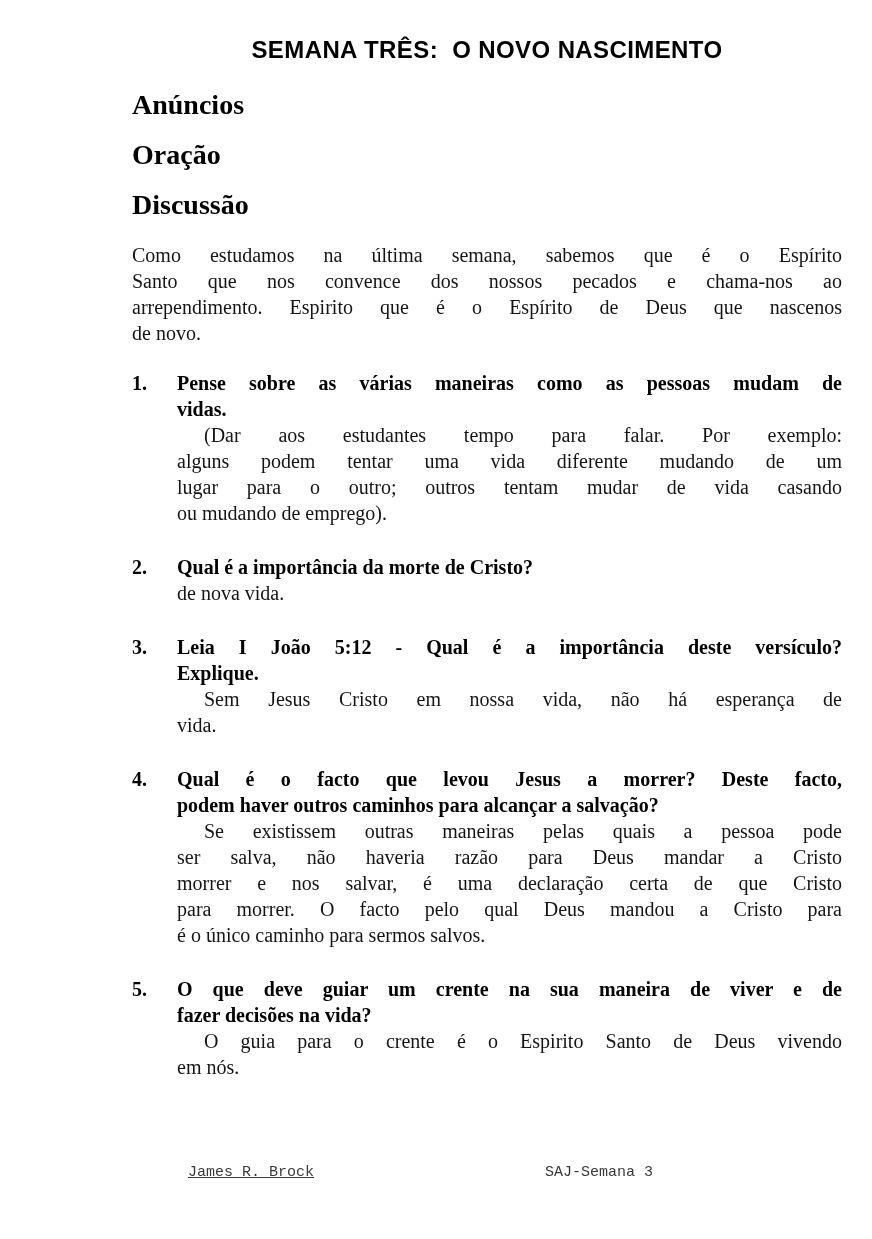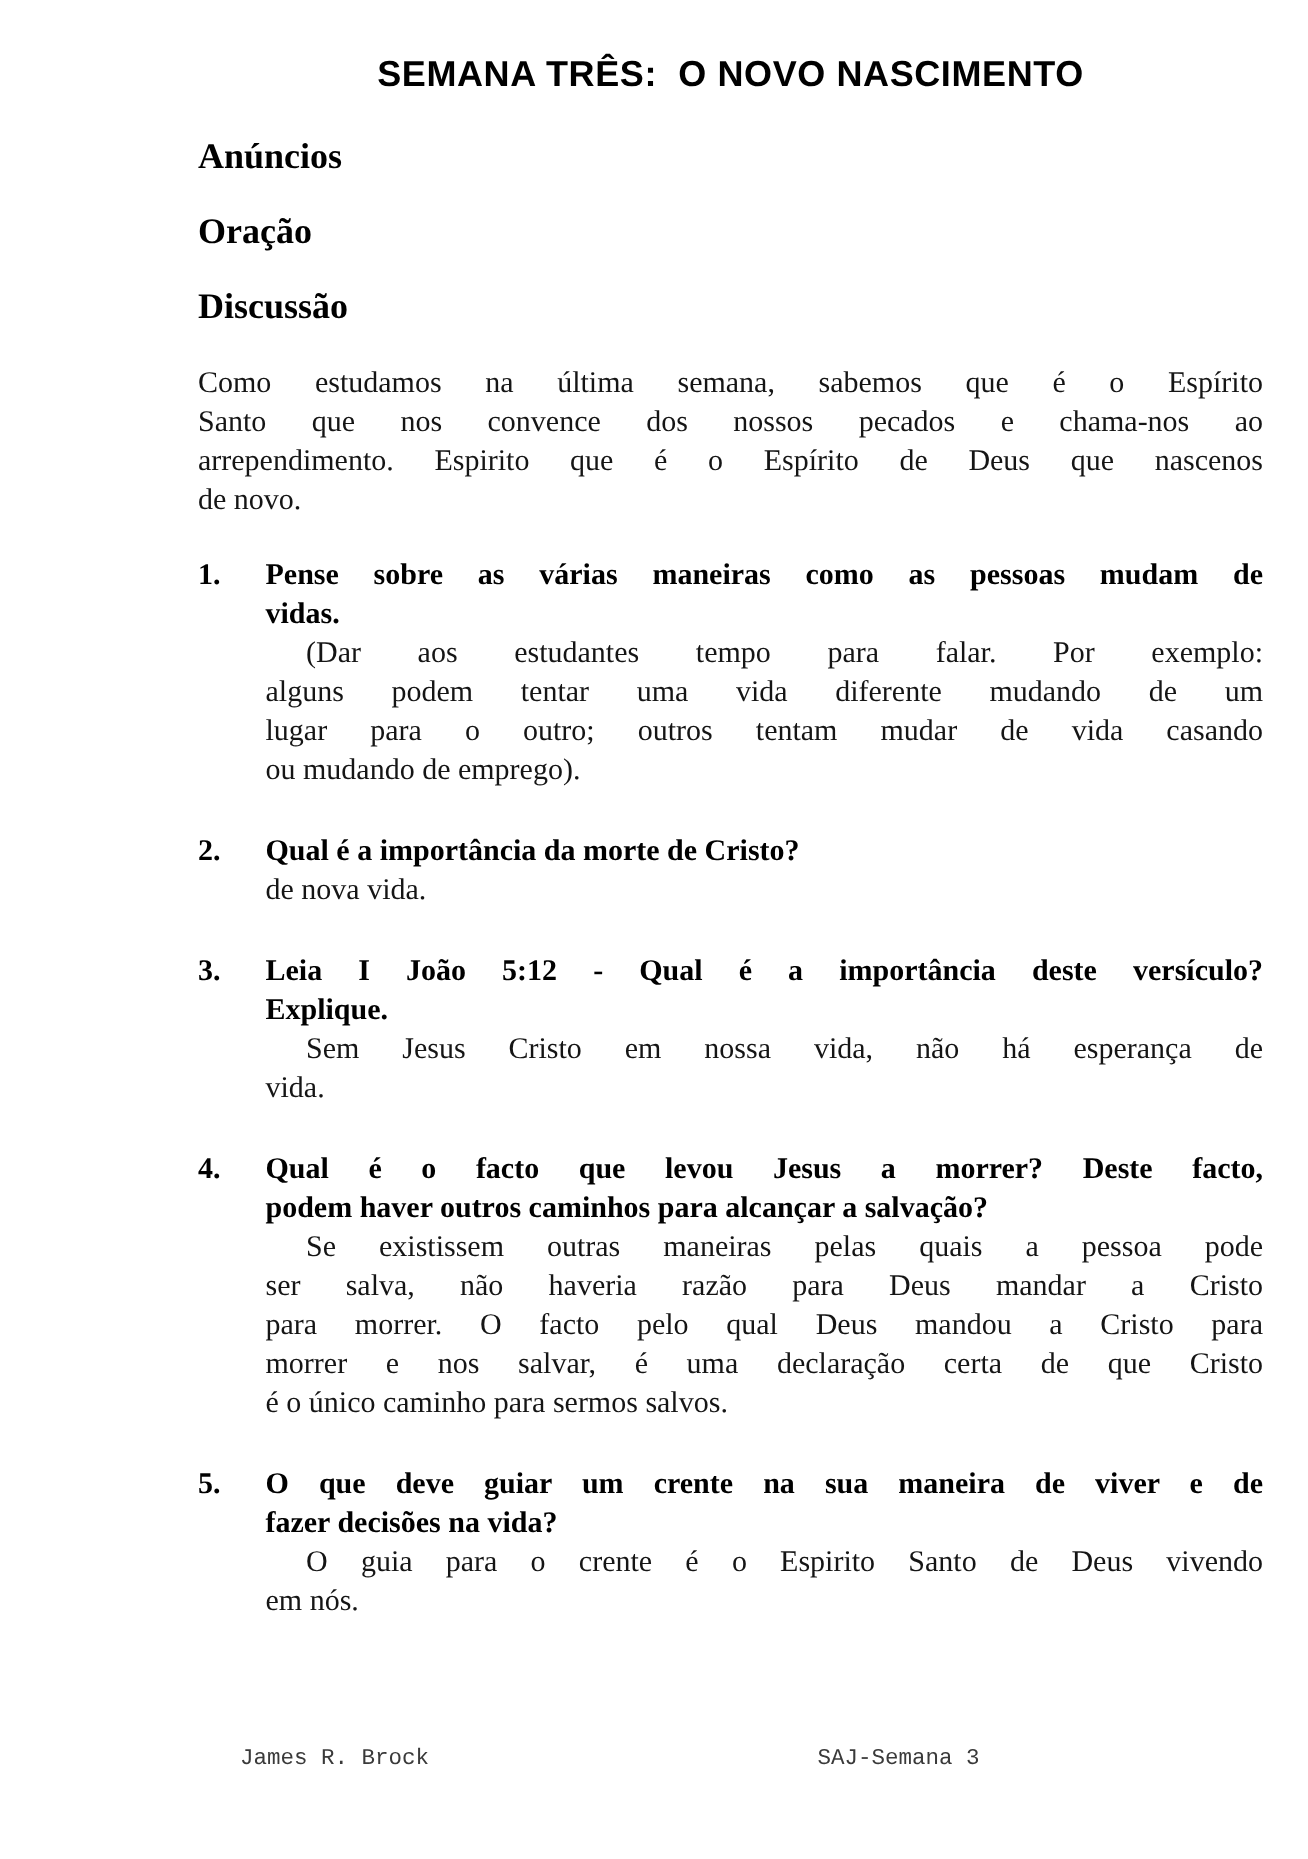--- a/index.html
+++ b/index.html
@@ -27,21 +27,21 @@
     font-family: "Liberation Sans", sans-serif;
     font-weight: bold;
     font-size: 24px;
     letter-spacing: 0.4px;
     color: #000;
     white-space: pre;
     margin: 0 0 28px 0;
   }
   .section-heading {
     font-weight: bold;
-    font-size: 24px;
+    font-size: 28px;
     line-height: 26px;
     color: #000;
     margin-bottom: 24px;
   }
   .intro {
     margin-top: 16px;
     font-size: 20px;
   }
   .tline {
     line-height: 26px;
@@ -72,21 +72,21 @@
   .question { font-weight: bold; color: #000; }
   .answer { font-weight: normal; }
   .footer-author, .footer-ref {
     position: absolute;
     top: 1164px;
     font-family: "Liberation Mono", "DejaVu Sans Mono", monospace;
     font-size: 15px;
     color: #3a3a3a;
     white-space: pre;
   }
-  .footer-author { left: 160px; }
+  .footer-author { left: 188px; text-decoration: underline; }
   .footer-ref { left: 545px; }
 </style>
 </head>
 <body>
 
 <div class="page">
   <div class="content">
 
     <h1 class="doc-title">SEMANA TRÊS:  O NOVO NASCIMENTO</h1>
 
@@ -144,22 +144,22 @@
         <div class="item">
           <div class="item-number">4.</div>
           <div class="item-body">
             <div class="question">
               <div class="tline just">Qual é o facto que levou Jesus a morrer? Deste facto,</div>
               <div class="tline">podem haver outros caminhos para alcançar a salvação?</div>
             </div>
             <div class="answer">
               <div class="tline just indent">Se existissem outras maneiras pelas quais a pessoa pode</div>
               <div class="tline just">ser salva, não haveria razão para Deus mandar a Cristo</div>
+              <div class="tline just">morrer e nos salvar, é uma declaração certa de que Cristo</div>
               <div class="tline just">para morrer. O facto pelo qual Deus mandou a Cristo para</div>
-              <div class="tline just">morrer e nos salvar, é uma declaração certa de que Cristo</div>
               <div class="tline">é o único caminho para sermos salvos.</div>
             </div>
           </div>
         </div>
         <div class="item">
           <div class="item-number">5.</div>
           <div class="item-body">
             <div class="question">
               <div class="tline just">O que deve guiar um crente na sua maneira de viver e de</div>
               <div class="tline">fazer decisões na vida?</div>

